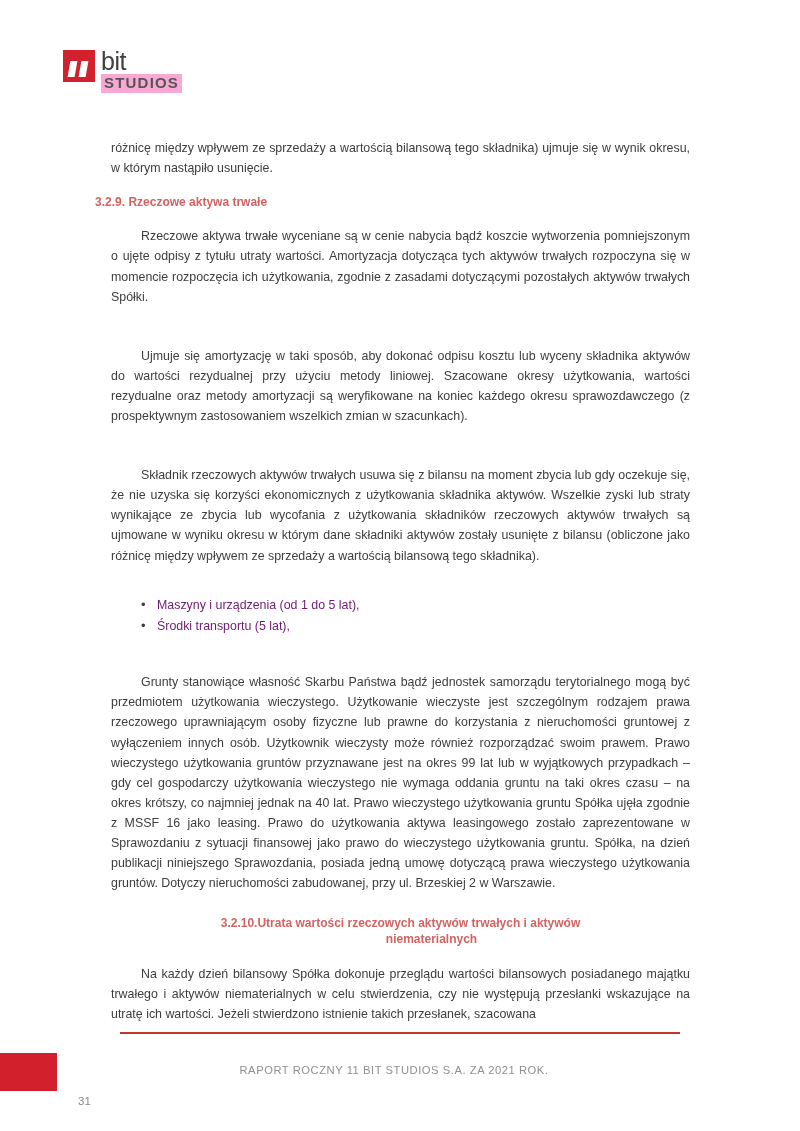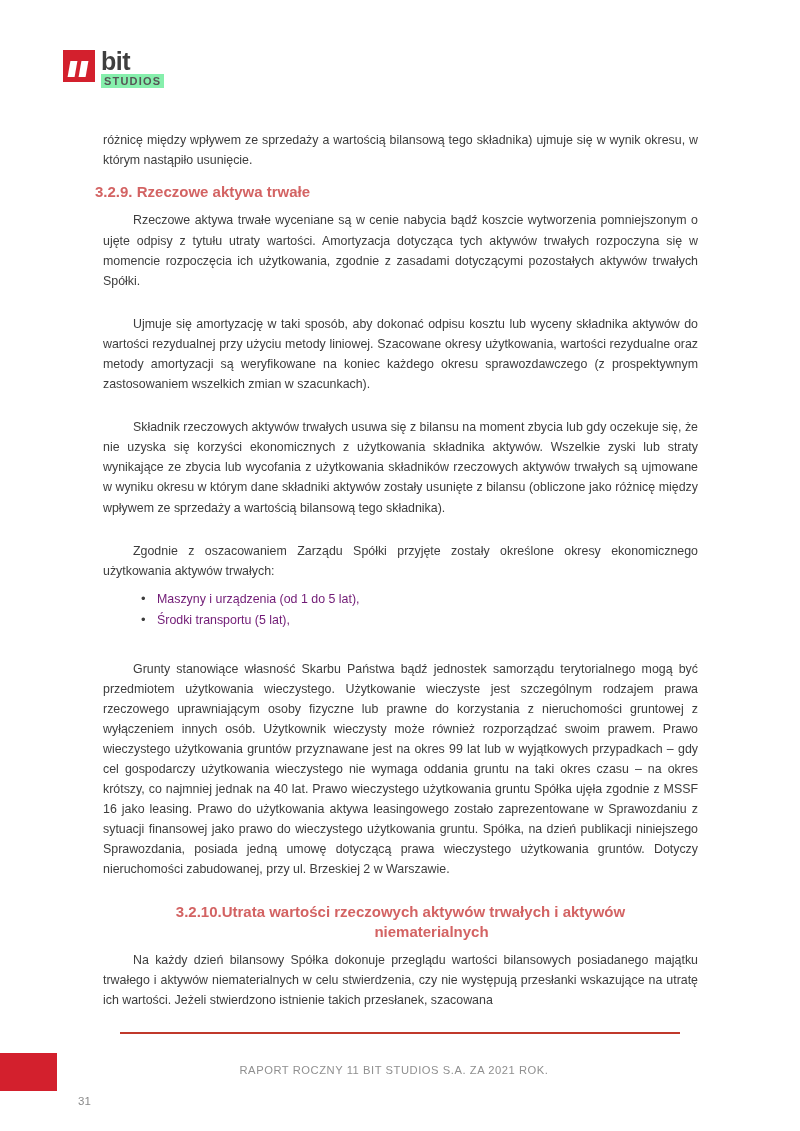--- a/index.html
+++ b/index.html
@@ -49,59 +49,59 @@
     height: 16px;
     background: #ffffff;
     transform: skewX(-10deg);
     box-shadow: 11px 0 0 #ffffff;
   }
   .logo-text {
     position: absolute;
     left: 38px;
     top: 3px;
     font-size: 25px;
-    font-weight: bold;
+    font-weight: normal;
     color: #3f3f3f;
     letter-spacing: -0.5px;
     line-height: 1;
   }
   .logo-sub {
     position: absolute;
     left: 38px;
     top: 28px;
-    font-size: 11px;
+    font-size: 15px;
     font-weight: bold;
     letter-spacing: 1.2px;
     color: #555;
-    background: #86efac;
+    background: #f9a8d4;
     padding: 1px 3px;
     line-height: 1.1;
   }
 
   
   .content {
     position: absolute;
     left: 95px;
     top: 122px;
     width: 611px;
   }
 
   p {
-    margin: 8px;
+    margin: 16px;
     font-size: 12.4px;
     line-height: 1.62;
     text-align: justify;
     color: #3d3d3d;
     hyphens: none;
   }
   p.indent { text-indent: 30px; }
 
   h2 {
     margin: 12px 0 8px 0;
-    font-size: 15px;
+    font-size: 12px;
     font-weight: bold;
     color: #d36363;
     line-height: 1.35;
   }
   h2.sec-10 {
     margin-top: 22px;
     padding-left: 0;
     text-align: center;
   }
   h2 .num { display: inline; }
@@ -185,21 +185,20 @@
       <span class="num">3.2.9.</span>
       <span>Rzeczowe aktywa trwałe</span>
     </h2>
 
     <p class="indent">Rzeczowe aktywa trwałe wyceniane są w cenie nabycia bądź koszcie wytworzenia pomniejszonym o ujęte odpisy z tytułu utraty wartości. Amortyzacja dotycząca tych aktywów trwałych rozpoczyna się w momencie rozpoczęcia ich użytkowania, zgodnie z zasadami dotyczącymi pozostałych aktywów trwałych Spółki.</p>
     <div class="gap-sm"></div>
     <p class="indent">Ujmuje się amortyzację w taki sposób, aby dokonać odpisu kosztu lub wyceny składnika aktywów do wartości rezydualnej przy użyciu metody liniowej. Szacowane okresy użytkowania, wartości rezydualne oraz metody amortyzacji są weryfikowane na koniec każdego okresu sprawozdawczego (z prospektywnym zastosowaniem wszelkich zmian w szacunkach).</p>
     <div class="gap-sm"></div>
     <p class="indent">Składnik rzeczowych aktywów trwałych usuwa się z bilansu na moment zbycia lub gdy oczekuje się, że nie uzyska się korzyści ekonomicznych z użytkowania składnika aktywów. Wszelkie zyski lub straty wynikające ze zbycia lub wycofania z użytkowania składników rzeczowych aktywów trwałych są ujmowane w wyniku okresu w którym dane składniki aktywów zostały usunięte z bilansu (obliczone jako różnicę między wpływem ze sprzedaży a wartością bilansową tego składnika).</p>
     <div class="gap-sm"></div>
-    <p class="indent">Zgodnie z oszacowaniem Zarządu Spółki przyjęte zostały określone okresy ekonomicznego użytkowania aktywów trwałych:</p>
 
     <ul>
       <li>Maszyny i urządzenia (od 1 do 5 lat),</li>
       <li>Środki transportu (5 lat),</li>
     </ul>
 
     <div class="gap-md"></div>
     <p class="indent">Grunty stanowiące własność Skarbu Państwa bądź jednostek samorządu terytorialnego mogą być przedmiotem użytkowania wieczystego. Użytkowanie wieczyste jest szczególnym rodzajem prawa rzeczowego uprawniającym osoby fizyczne lub prawne do korzystania z nieruchomości gruntowej z wyłączeniem innych osób. Użytkownik wieczysty może również rozporządzać swoim prawem. Prawo wieczystego użytkowania gruntów przyznawane jest na okres 99 lat lub w wyjątkowych przypadkach – gdy cel gospodarczy użytkowania wieczystego nie wymaga oddania gruntu na taki okres czasu – na okres krótszy, co najmniej jednak na 40 lat. Prawo wieczystego użytkowania gruntu Spółka ujęła zgodnie z MSSF 16 jako leasing. Prawo do użytkowania aktywa leasingowego zostało zaprezentowane w Sprawozdaniu z sytuacji finansowej jako prawo do wieczystego użytkowania gruntu. Spółka, na dzień publikacji niniejszego Sprawozdania, posiada jedną umowę dotyczącą prawa wieczystego użytkowania gruntów. Dotyczy nieruchomości zabudowanej, przy ul. Brzeskiej 2 w Warszawie.</p>
 
     <h2 class="sec-10">

